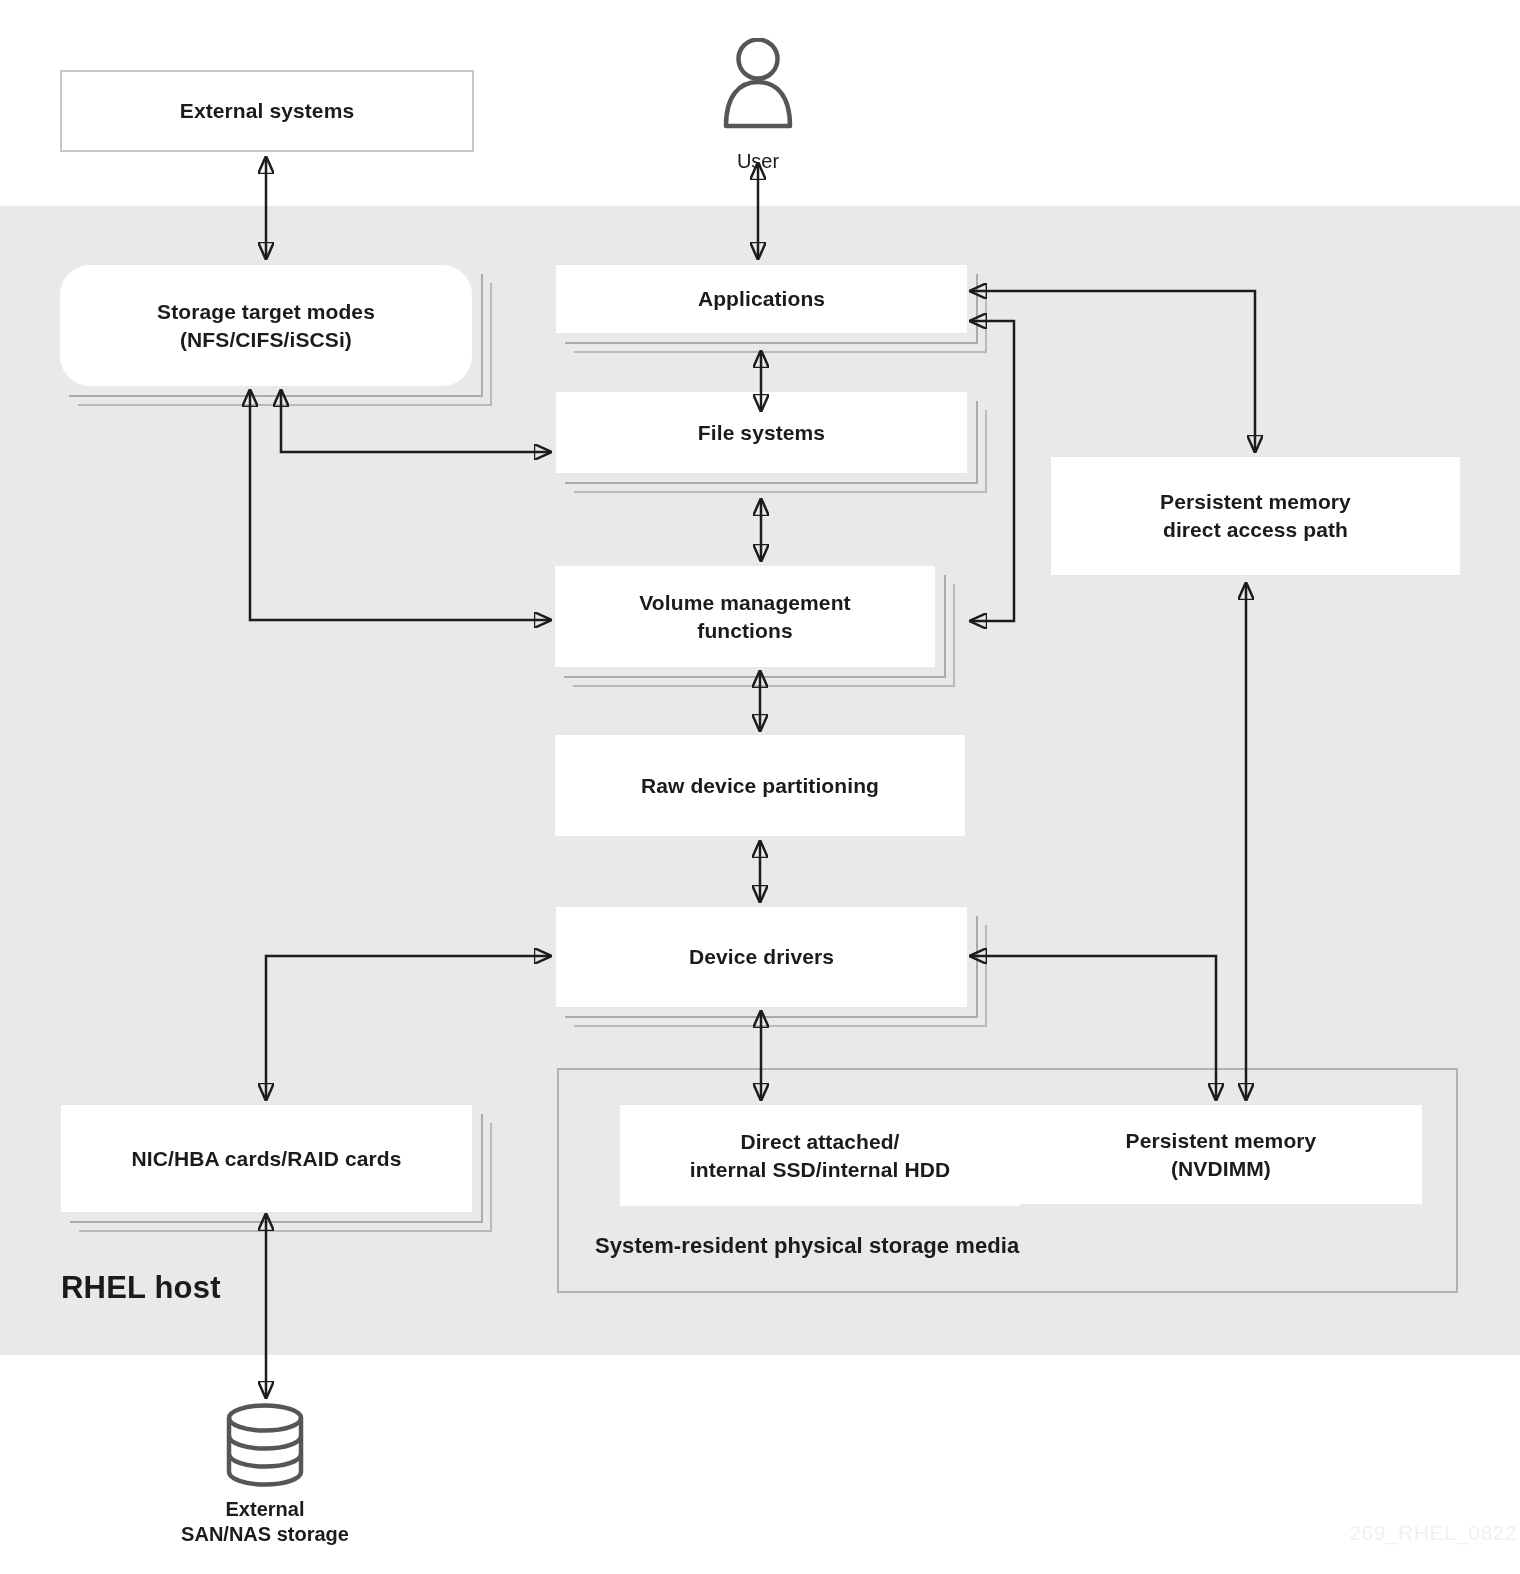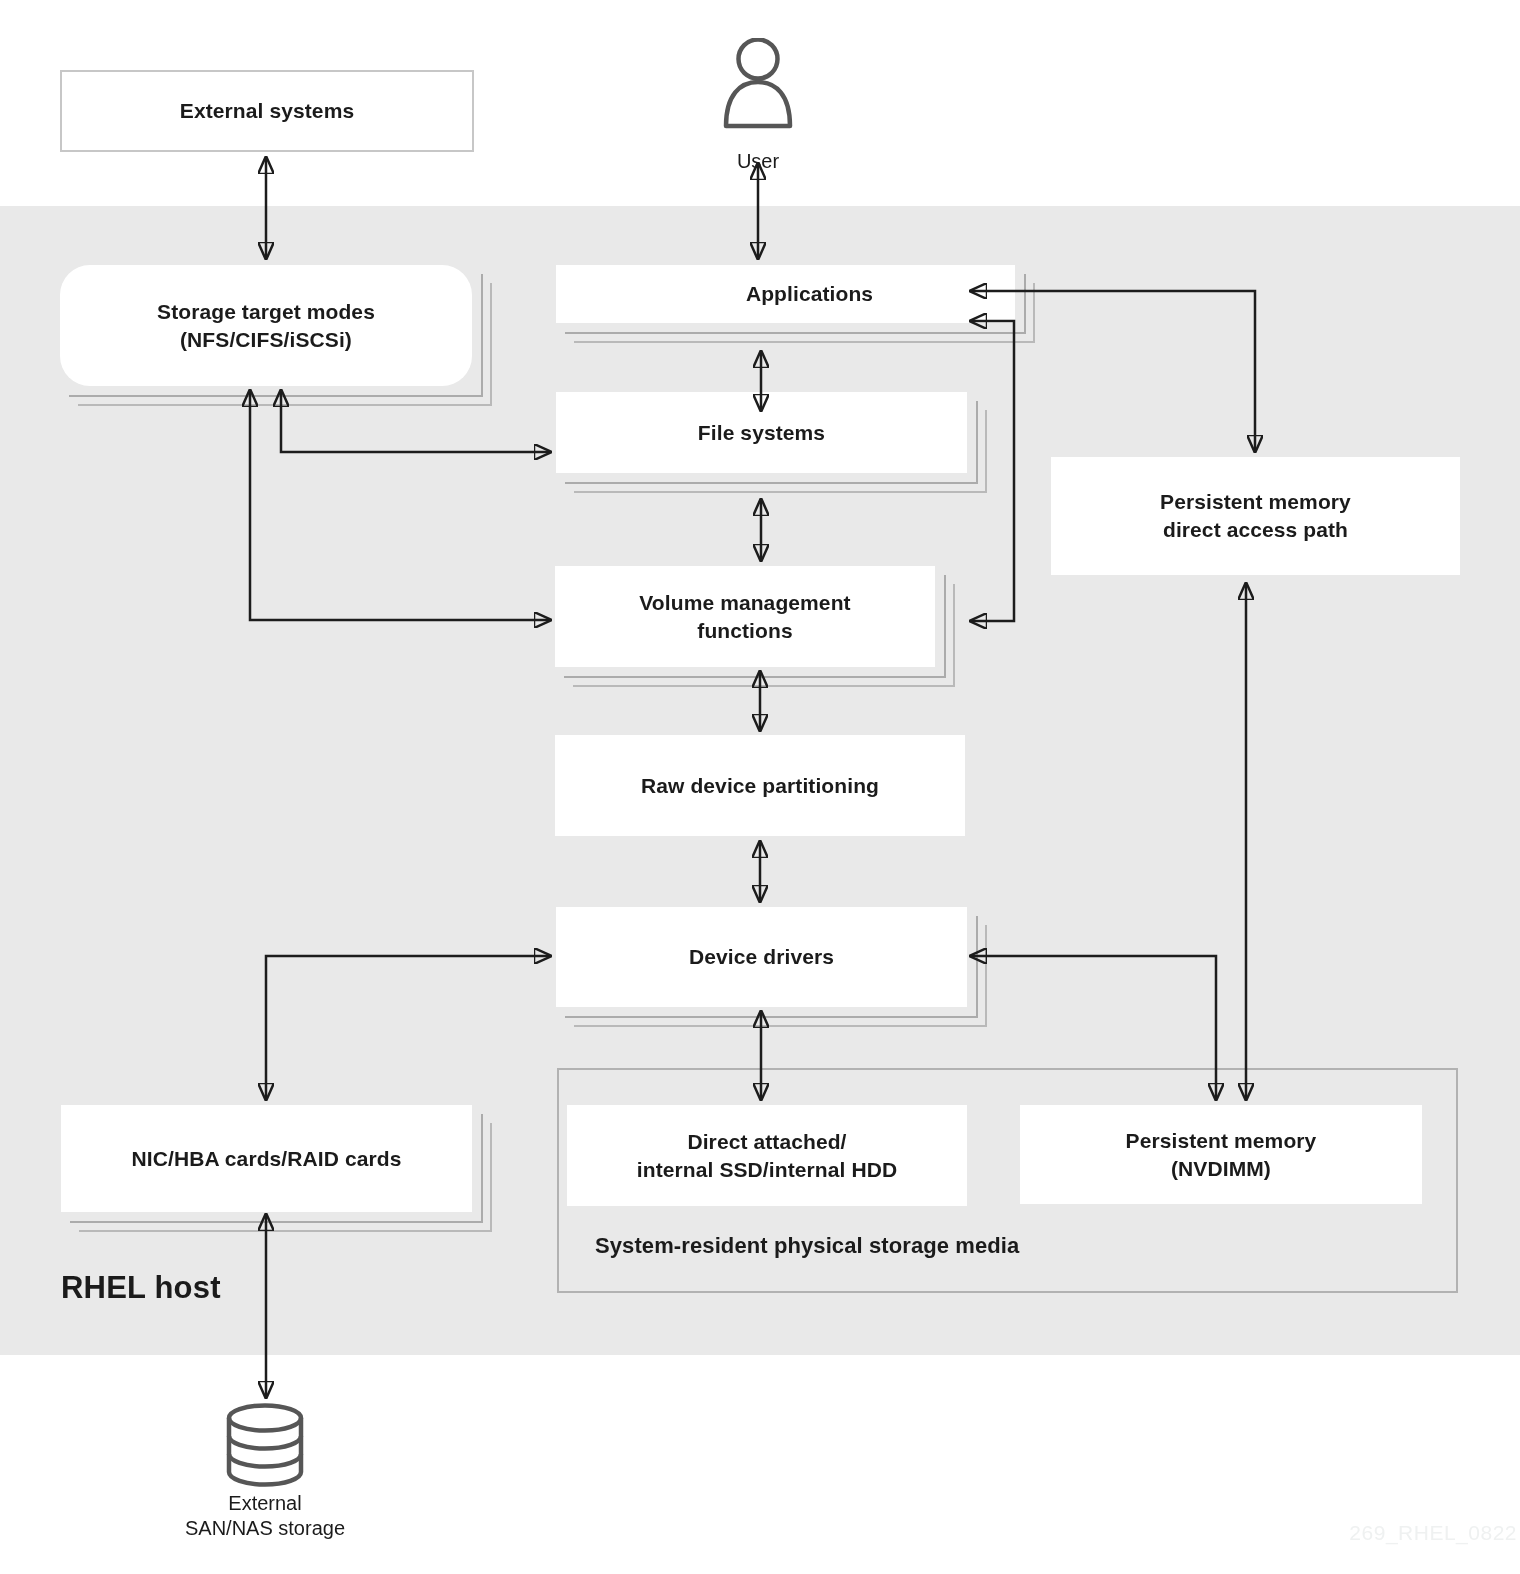--- a/index.html
+++ b/index.html
@@ -38,46 +38,46 @@
     content:"";position:absolute;pointer-events:none;
     border-right:2px solid var(--shadow-line);
     border-bottom:2px solid var(--shadow-line);
   }
   .stack::after{left:9px;top:9px;width:100%;height:100%;}
   .stack::before{left:18px;top:18px;width:100%;height:100%;border-color:#b9b9b9;}
 
   
   #n-external-systems{left:60px;top:70px;width:410px;height:78px;border:2px solid var(--external-border);background:var(--node-fill);}
   #n-storage-target-modes{left:60px;top:265px;width:412px;height:121px;border-radius:30px;}
-  #n-applications{left:556px;top:265px;width:411px;height:58px;padding-left:48px;}
+  #n-applications{left:556px;top:265px;width:411px;height:68px;}
   #n-file-systems{left:556px;top:392px;width:411px;height:81px;}
   #n-volume-management{left:555px;top:566px;width:380px;height:101px;}
   #n-raw-device-partitioning{left:555px;top:735px;width:410px;height:101px;}
   #n-device-drivers{left:556px;top:907px;width:411px;height:100px;}
   #n-persistent-memory-dax{left:1051px;top:457px;width:409px;height:118px;}
   #n-nic-hba{left:61px;top:1105px;width:411px;height:107px;}
-  #n-direct-attached{left:567px;top:1105px;width:400px;height:101px;}
+  #n-direct-attached{left:620px;top:1105px;width:400px;height:101px;}
   #n-persistent-memory-nvdimm{left:1020px;top:1105px;width:402px;height:99px;}
 
   .storage-container{
     position:absolute;left:557px;top:1068px;width:901px;height:225px;
     border:2px solid var(--container-border);box-sizing:border-box;
   }
   .container-label{
     position:absolute;left:595px;top:1233px;
     font-size:22px;font-weight:700;letter-spacing:.1px;
   }
   .rhel-host-label{
     position:absolute;left:61px;top:1270px;
     font-size:31px;font-weight:700;letter-spacing:.2px;
   }
   .user-figure{position:absolute;left:718px;top:38px;width:80px;text-align:center;}
   .user-caption{margin-top:16px;font-size:20px;font-weight:500;}
   .san-figure{position:absolute;left:165px;top:1403px;width:200px;text-align:center;}
-  .san-caption{font-size:20px;font-weight:400;line-height:1.25;white-space:pre-line;}
+  .san-caption{margin-top:6px;font-size:20px;font-weight:700;line-height:1.25;white-space:pre-line;}
   .watermark{
     position:absolute;right:3px;top:1521px;width:400px;text-align:right;
     font-size:21px;color:var(--watermark);font-weight:400;letter-spacing:.5px;
   }
   svg.edge-layer{position:absolute;left:0;top:0;pointer-events:none;}
   svg.edge-layer path{stroke:var(--arrow);stroke-width:2.5px;fill:none;}
 </style>
 </head>
 <body>
 

